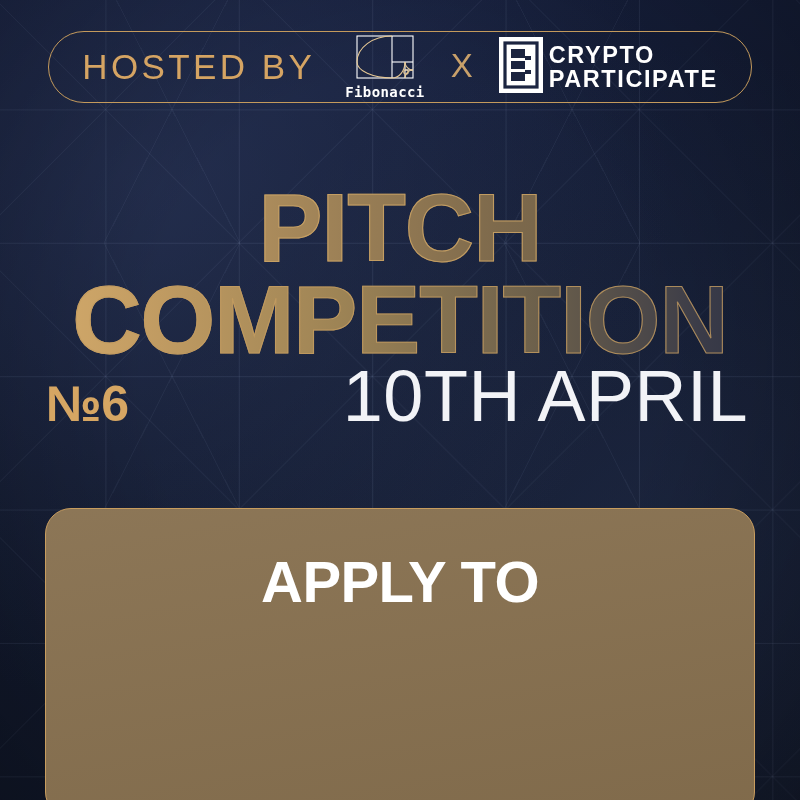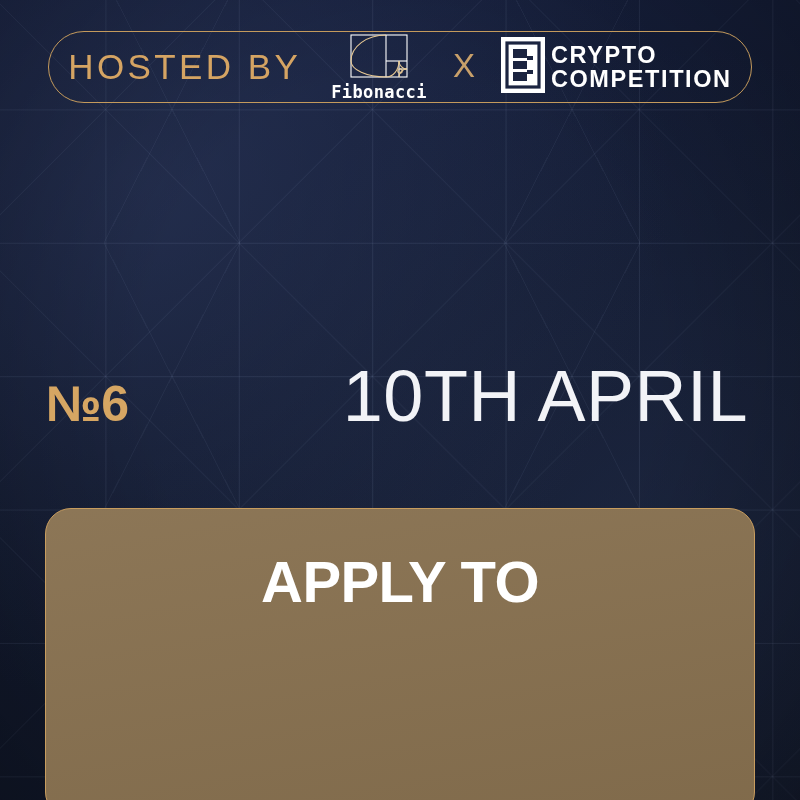--- a/index.html
+++ b/index.html
@@ -88,21 +88,21 @@
   .fib-logo {
     display: flex;
     flex-direction: column;
     align-items: center;
     gap: 2px;
     margin-left: 4px;
   }
   .fib-mark { display: block; }
   .fib-word {
     font-family: "DejaVu Sans Mono", monospace;
-    font-size: 17px;
+    font-size: 14px;
     font-weight: 700;
     color: #ffffff;
     letter-spacing: 0.4px;
     line-height: 1;
   }
 
   .x-sep {
     font-size: 33px;
     font-weight: 500;
     color: #c8a06a;
@@ -280,26 +280,30 @@
           <rect x="12" y="12" width="20" height="9" fill="#1b2440"></rect>
           <rect x="12" y="24" width="20" height="8" fill="#1b2440"></rect>
           <rect x="12" y="35" width="20" height="9" fill="#1b2440"></rect>
           <rect x="26" y="12" width="6" height="32" fill="#ffffff"></rect>
           <rect x="26" y="19" width="6" height="4" fill="#1b2440"></rect>
           <rect x="26" y="33" width="6" height="4" fill="#1b2440"></rect>
         </svg>
       </span>
       <span class="ce-words">
         <span>CRYPTO</span>
-        <span>COMPETITION</span>
+        <span>PARTICIPATE</span>
       </span>
     </div>
 
   </div>
 
+  <div class="title-block">
+    <div class="title-line title-pitch">PITCH</div>
+    <div class="title-line title-competition">COMPETITION</div>
+  </div>
 
   <div class="sub-row">
     <div class="issue-no">№6</div>
     <div class="event-date">10TH APRIL</div>
   </div>
 
   <div class="cta-card">
     <div class="cta-line">APPLY TO</div>
   </div>
 

